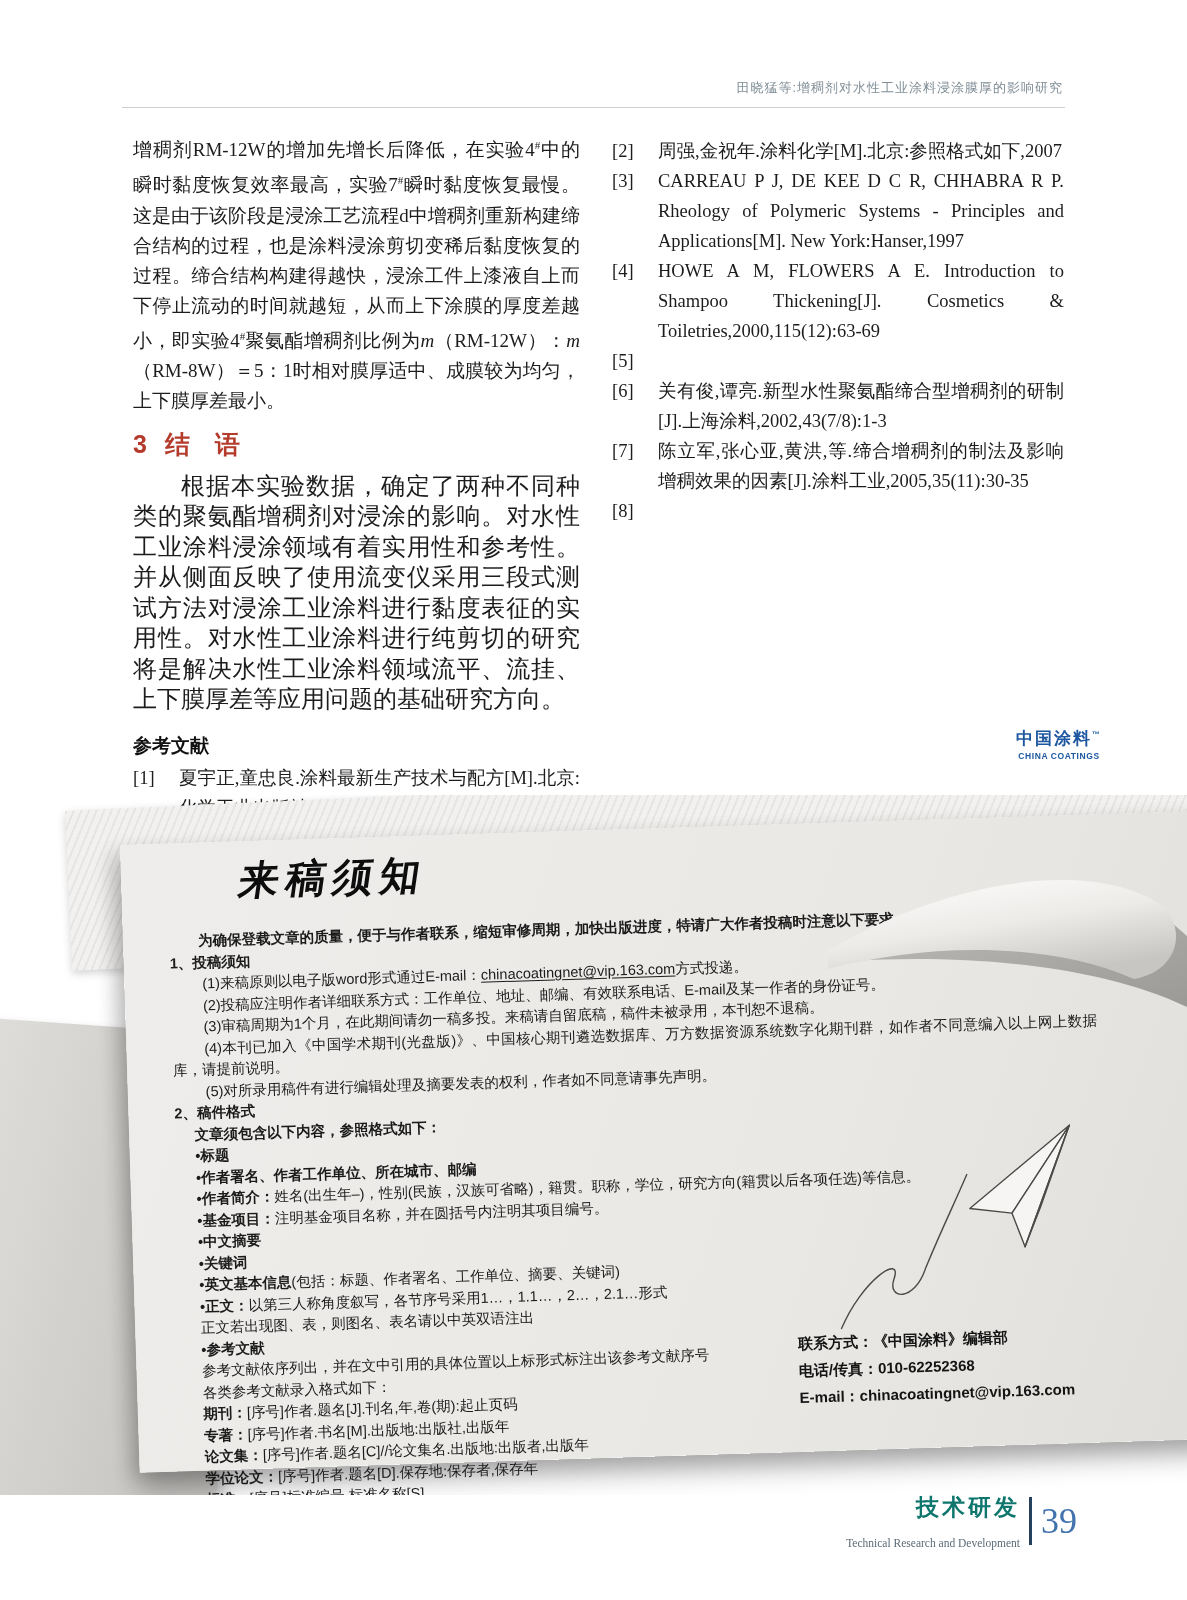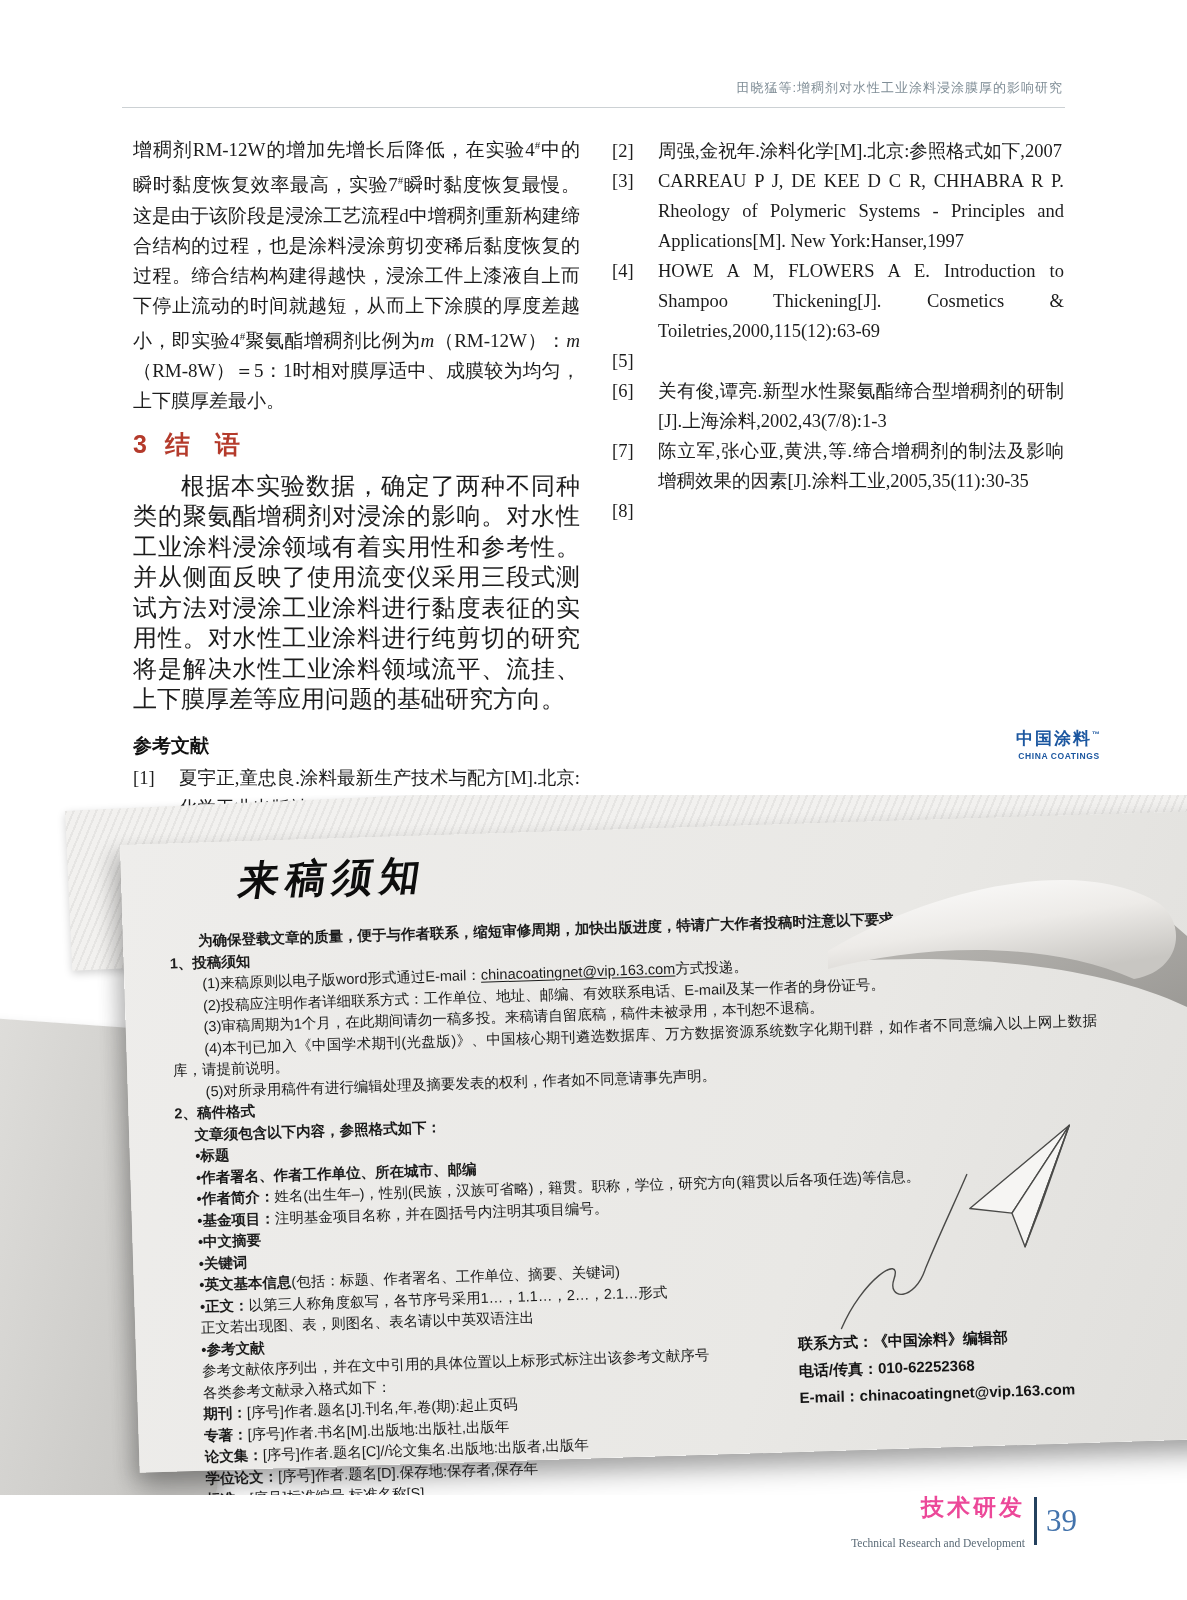--- a/index.html
+++ b/index.html
@@ -60,24 +60,24 @@
   .n-item u{text-underline-offset:2px;}
   .n-line{margin-left:1.35em;}
   .contact{position:absolute;left:662px;top:506px;font-family:"Liberation Sans","DejaVu Sans",sans-serif;
     font-size:15px;font-weight:bold;line-height:27px;color:#141414;}
   .plane{position:absolute;left:688px;top:298px;}
 
   
   .footer{position:absolute;right:110px;top:1492px;display:flex;align-items:center;}
   .f-label{text-align:right;margin-right:9px;}
   .f-cn{font-family:"Liberation Sans","DejaVu Sans",sans-serif;font-weight:bold;font-size:23px;
-    color:#ec4899;letter-spacing:3px;}
+    color:#0f766e;letter-spacing:3px;}
   .f-en{font-size:11.5px;color:#5a6a76;margin-top:14px;font-family:"Liberation Serif","DejaVu Serif",serif;}
   .f-bar{width:3px;height:48px;background:#24415e;margin-right:9px;}
-  .f-num{font-size:31px;color:#4373ac;font-family:"Liberation Serif","DejaVu Serif",serif;}
+  .f-num{font-size:36px;color:#4373ac;font-family:"Liberation Serif","DejaVu Serif",serif;}
 </style>
 </head>
 <body>
 
 <div class="page">
 
   <div class="running-title">田晓猛等:增稠剂对水性工业涂料浸涂膜厚的影响研究</div>
   <div class="header-rule"></div>
 
   <div class="col-left">

